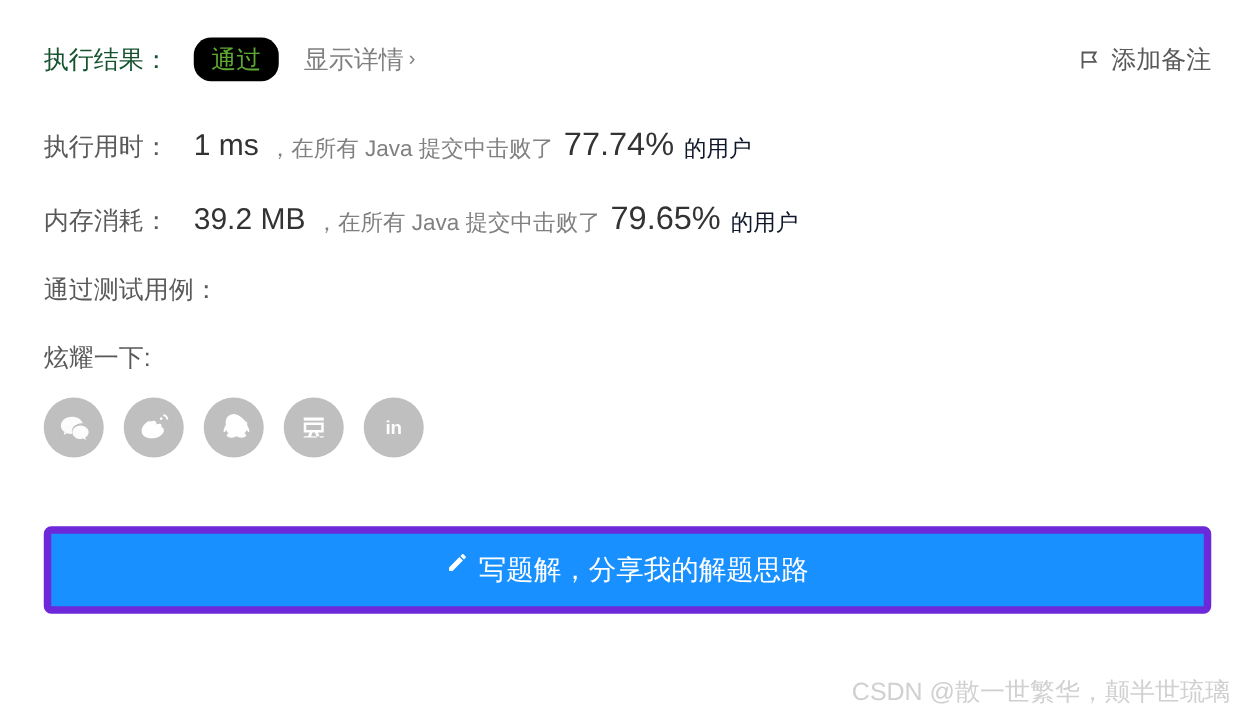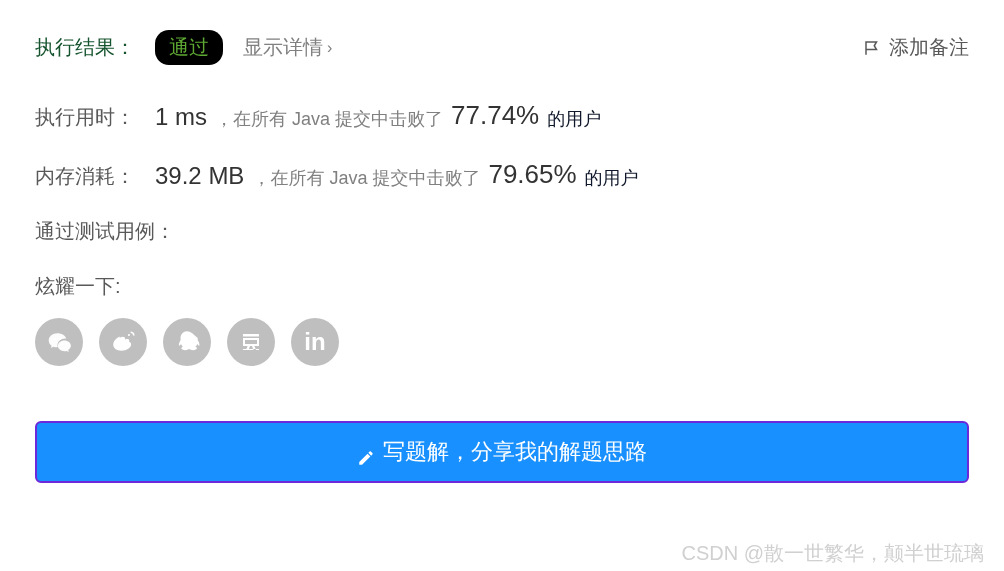--- a/index.html
+++ b/index.html
@@ -107,28 +107,28 @@
       background: #bfbfbf;
       display: flex;
       align-items: center;
       justify-content: center;
       cursor: pointer;
       color: white;
     }
     .write-solution-btn {
       width: 100%;
       background: #1890ff;
-      border: 2px solid #6d28d9;
+      border: 6px solid #6d28d9;
       color: white;
       font-size: 22px;
       padding: 14px;
       border-radius: 6px;
       cursor: pointer;
       display: flex;
-      align-items: flex-end;
+      align-items: flex-start;
       justify-content: center;
       gap: 8px;
     }
     .pencil-icon {
       width: 18px;
       height: 18px;
     }
     .watermark {
       position: absolute;
       bottom: 4px;
@@ -207,21 +207,21 @@
     </svg>
   </div>
   <div class="share-btn">
     <svg width="24" height="24" viewBox="0 0 24 24" fill="white">
       <rect x="4" y="4" width="16" height="2.5"></rect>
       <rect x="5" y="9" width="14" height="6" fill="none" stroke="white" stroke-width="2"></rect>
       <path d="M9 15l-2 5h2.5l1.5-4M15 15l2 5h-2.5l-1.5-4M4 20h16v-1H4z"></path>
     </svg>
   </div>
   <div class="share-btn">
-    <span style="font-weight:bold;font-size:24px;">in</span>
+    <span style="font-weight:bold;font-size:15px;">in</span>
   </div>
 </div>
 
 <button class="write-solution-btn">
   <svg class="pencil-icon" viewBox="0 0 24 24" fill="white">
     <path d="M3 17.25V21h3.75L17.81 9.94l-3.75-3.75L3 17.25zM20.71 7.04c.39-.39.39-1.02 0-1.41l-2.34-2.34c-.39-.39-1.02-.39-1.41 0l-1.83 1.83 3.75 3.75 1.83-1.83z"></path>
   </svg>
   <span>写题解，分享我的解题思路</span>
 </button>
 

